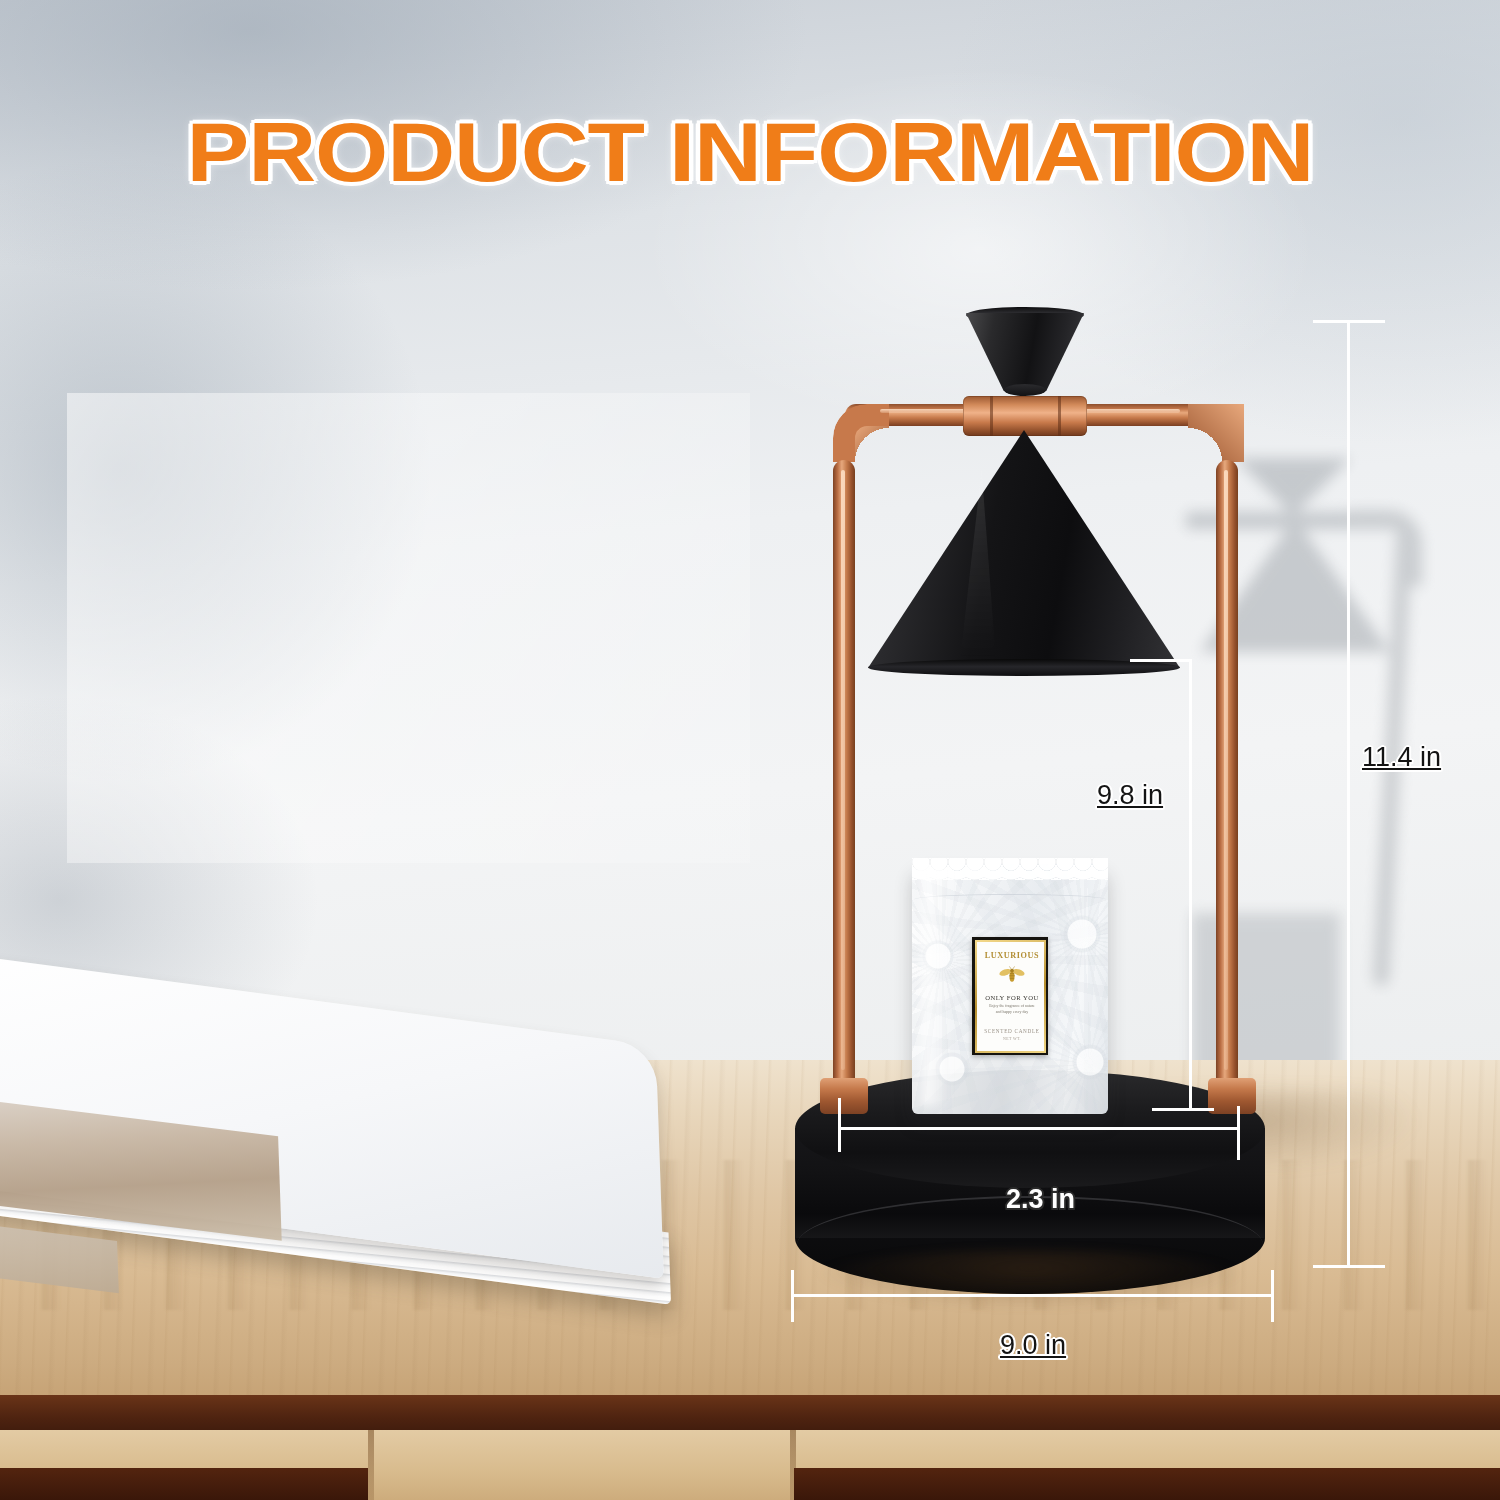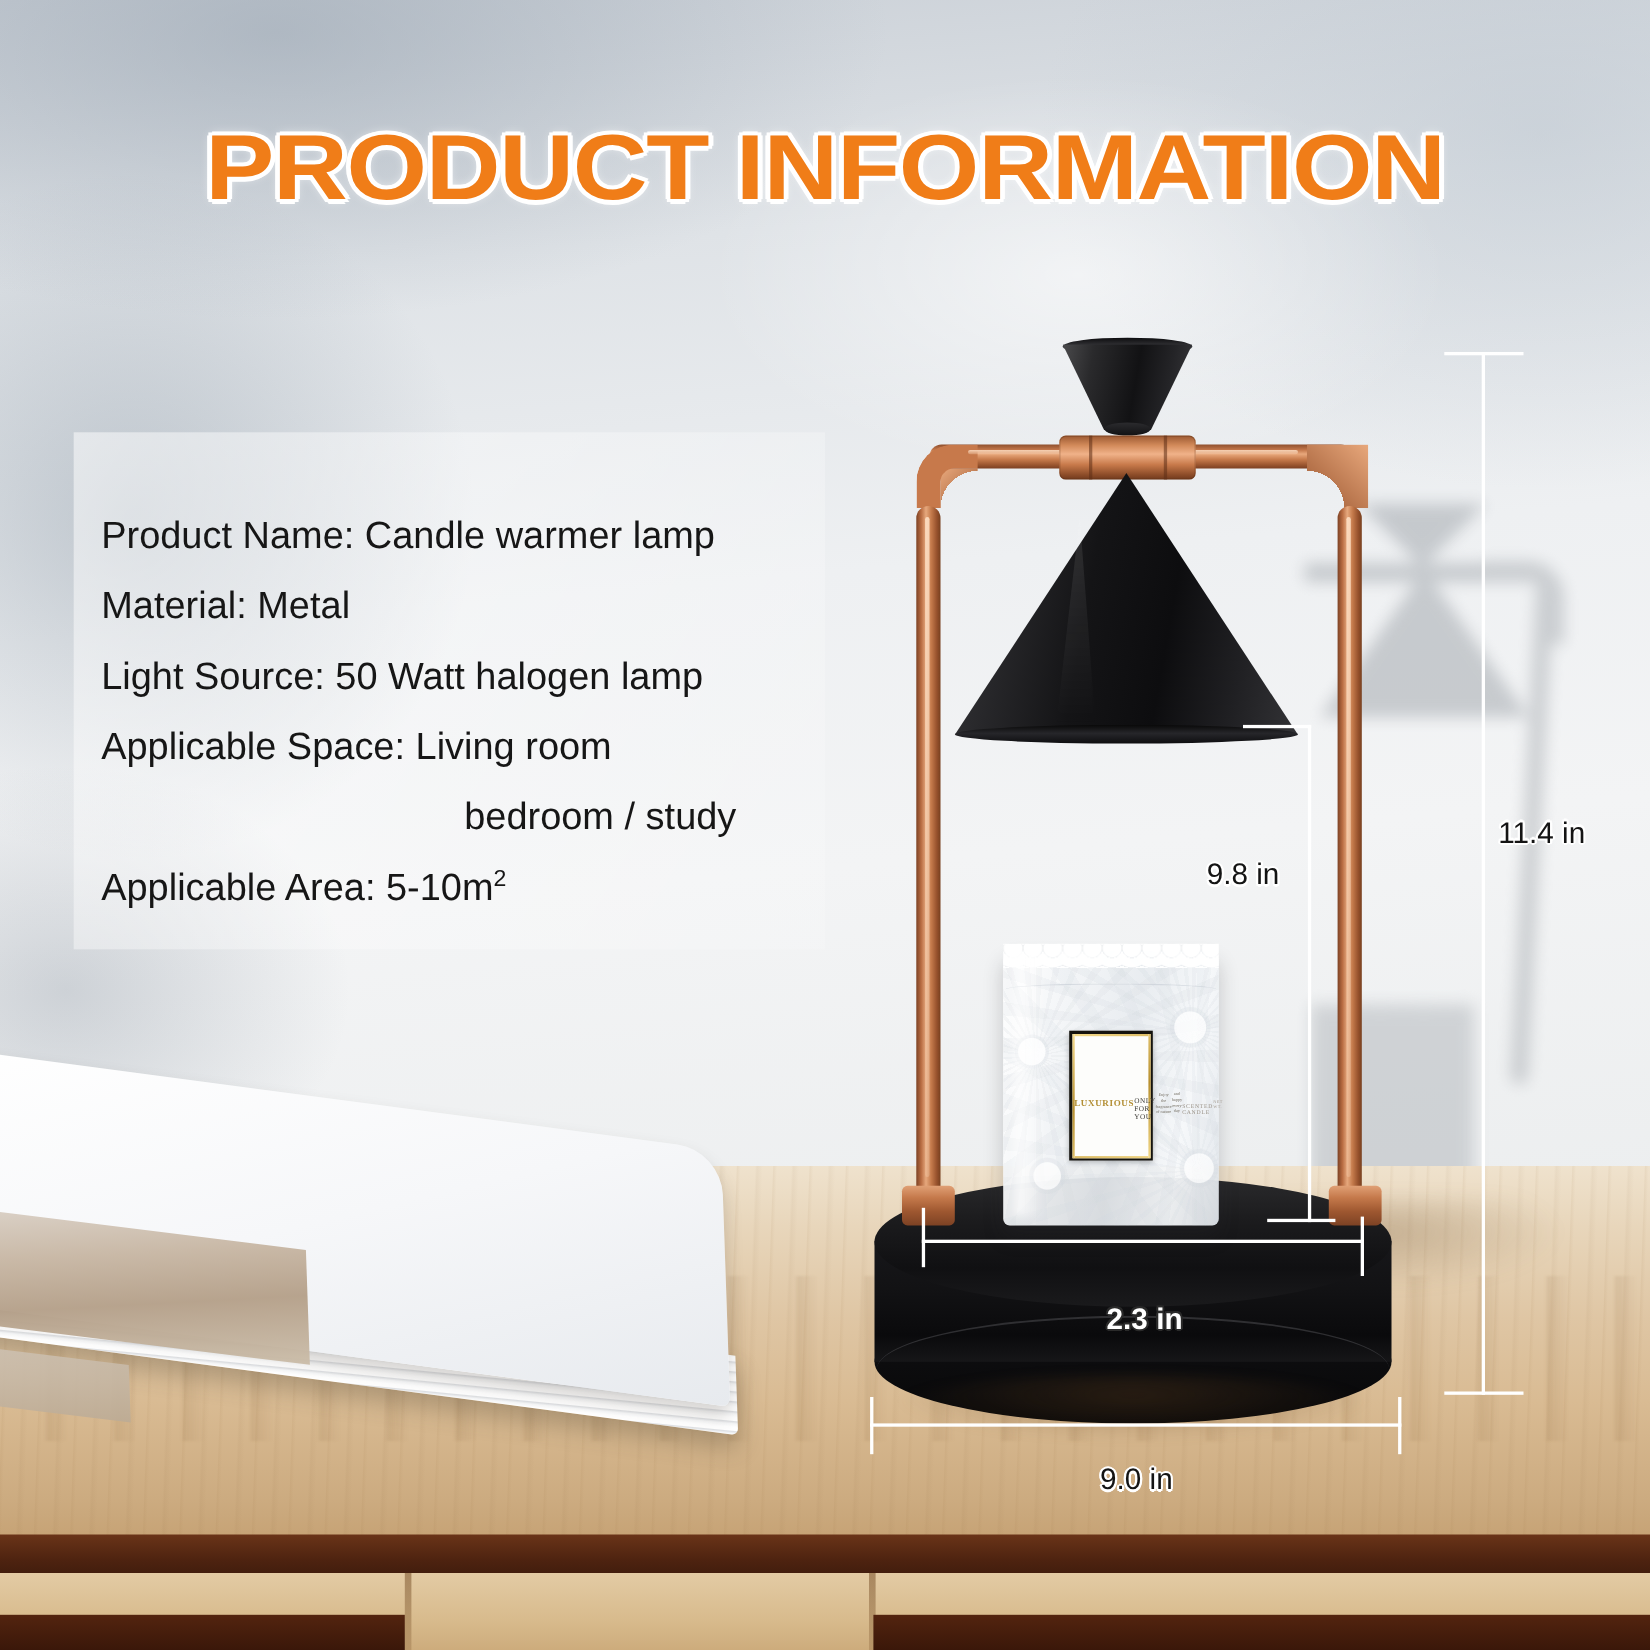--- a/index.html
+++ b/index.html
@@ -322,21 +322,21 @@
     box-shadow:0 2px 5px rgba(0,0,0,.25);
   }
   .label-gold{
     position:absolute;left:2.5px;top:2.5px;width:71px;height:113px;
     box-sizing:border-box;border:2px solid;
     border-image:linear-gradient(160deg,#f4d98a,#b8902f,#f0d583) 1;
     background:#fdfdfb;
   }
   .label-inner{
     position:absolute;left:0;top:0;width:71px;height:113px;
-    display:flex;flex-direction:row;align-items:center;
+    display:flex;flex-direction:column;align-items:center;
     padding-top:9px;box-sizing:border-box;
   }
   .lab-brand{
     font-size:8.2px;letter-spacing:.6px;color:#b38f35;
     font-family:"Liberation Serif",serif;font-weight:bold;
   }
   .bee{width:26px;height:17px;margin-top:6px;}
   .lab-only{
     font-size:6.6px;letter-spacing:.5px;color:#3a3833;margin-top:11px;
     font-family:"Liberation Serif",serif;
@@ -354,20 +354,21 @@
     font-family:"Liberation Serif",serif;
   }
 
   
   .mline{position:absolute;background:#ffffff;}
 
   .dim-label{
     position:absolute;font-size:27px;color:#141414;white-space:nowrap;
     text-shadow:-2px 0 0 #fff,2px 0 0 #fff,0 -2px 0 #fff,0 2px 0 #fff,
                 -1.5px -1.5px 0 #fff,1.5px -1.5px 0 #fff,-1.5px 1.5px 0 #fff,1.5px 1.5px 0 #fff;
+    text-decoration:underline;
   }
   .dim-label-light{
     position:absolute;font-size:27px;color:#ffffff;white-space:nowrap;font-weight:bold;
     text-shadow:-2px 0 0 #2a2a2a,2px 0 0 #2a2a2a,0 -2px 0 #2a2a2a,0 2px 0 #2a2a2a,
                 -1.5px -1.5px 0 #2a2a2a,1.5px -1.5px 0 #2a2a2a,-1.5px 1.5px 0 #2a2a2a,1.5px 1.5px 0 #2a2a2a;
   }
 </style>
 </head>
 <body>
 
@@ -400,28 +401,20 @@
   <div class="book">
     <div class="book-pages-edge"></div>
     <div class="book-page"></div>
     <div class="book-photo"></div>
     <div class="book-photo2"></div>
   </div>
 
   <div class="title">PRODUCT INFORMATION</div>
 
   <div class="info-panel"></div>
-  <div class="info-text">
-    <div class="row">Product Name: Candle warmer lamp</div>
-    <div class="row">Material: Metal</div>
-    <div class="row">Light Source: 50 Watt halogen lamp</div>
-    <div class="row">Applicable Space: Living room</div>
-    <div class="row indent">bedroom / study</div>
-    <div class="row"><span>Applicable Area: 5-10m</span><span class="sup">2</span></div>
-  </div>
 
   <div class="lamp">
 
     <div class="frame-bar"></div>
     <div class="corner corner-l"></div>
     <div class="corner corner-r"></div>
     <div class="frame-post post-left"></div>
     <div class="frame-post post-right"></div>
     <div class="post-hl" style="left:841px;top:470px;height:600px;"></div>
     <div class="post-hl" style="left:1224px;top:470px;height:600px;"></div>

